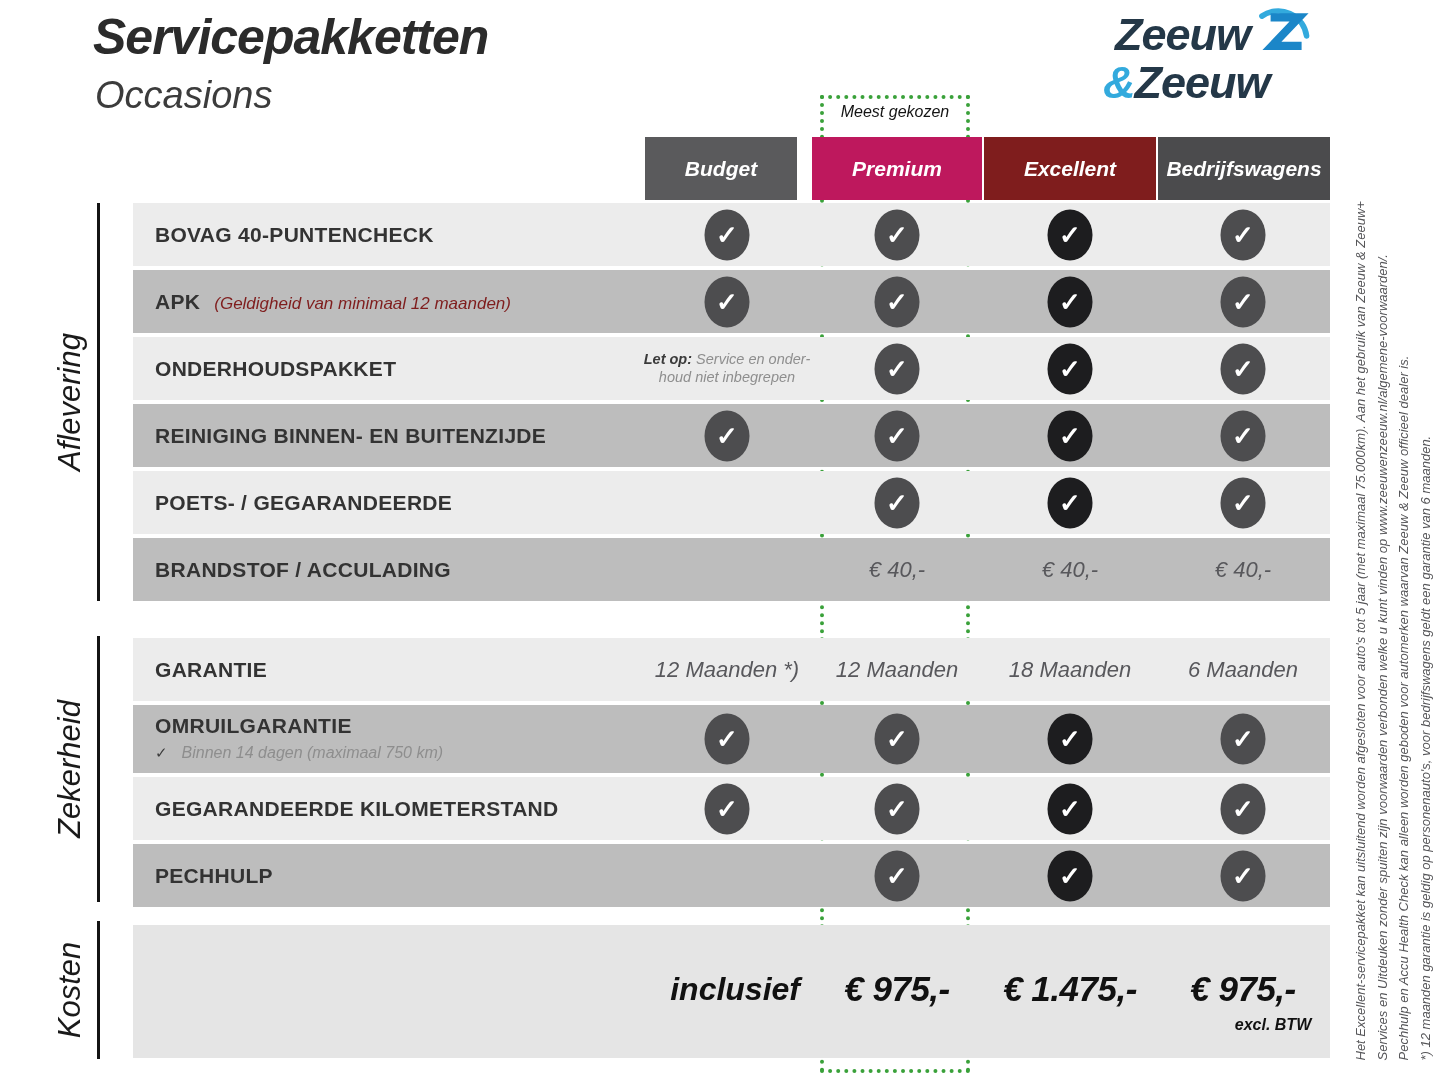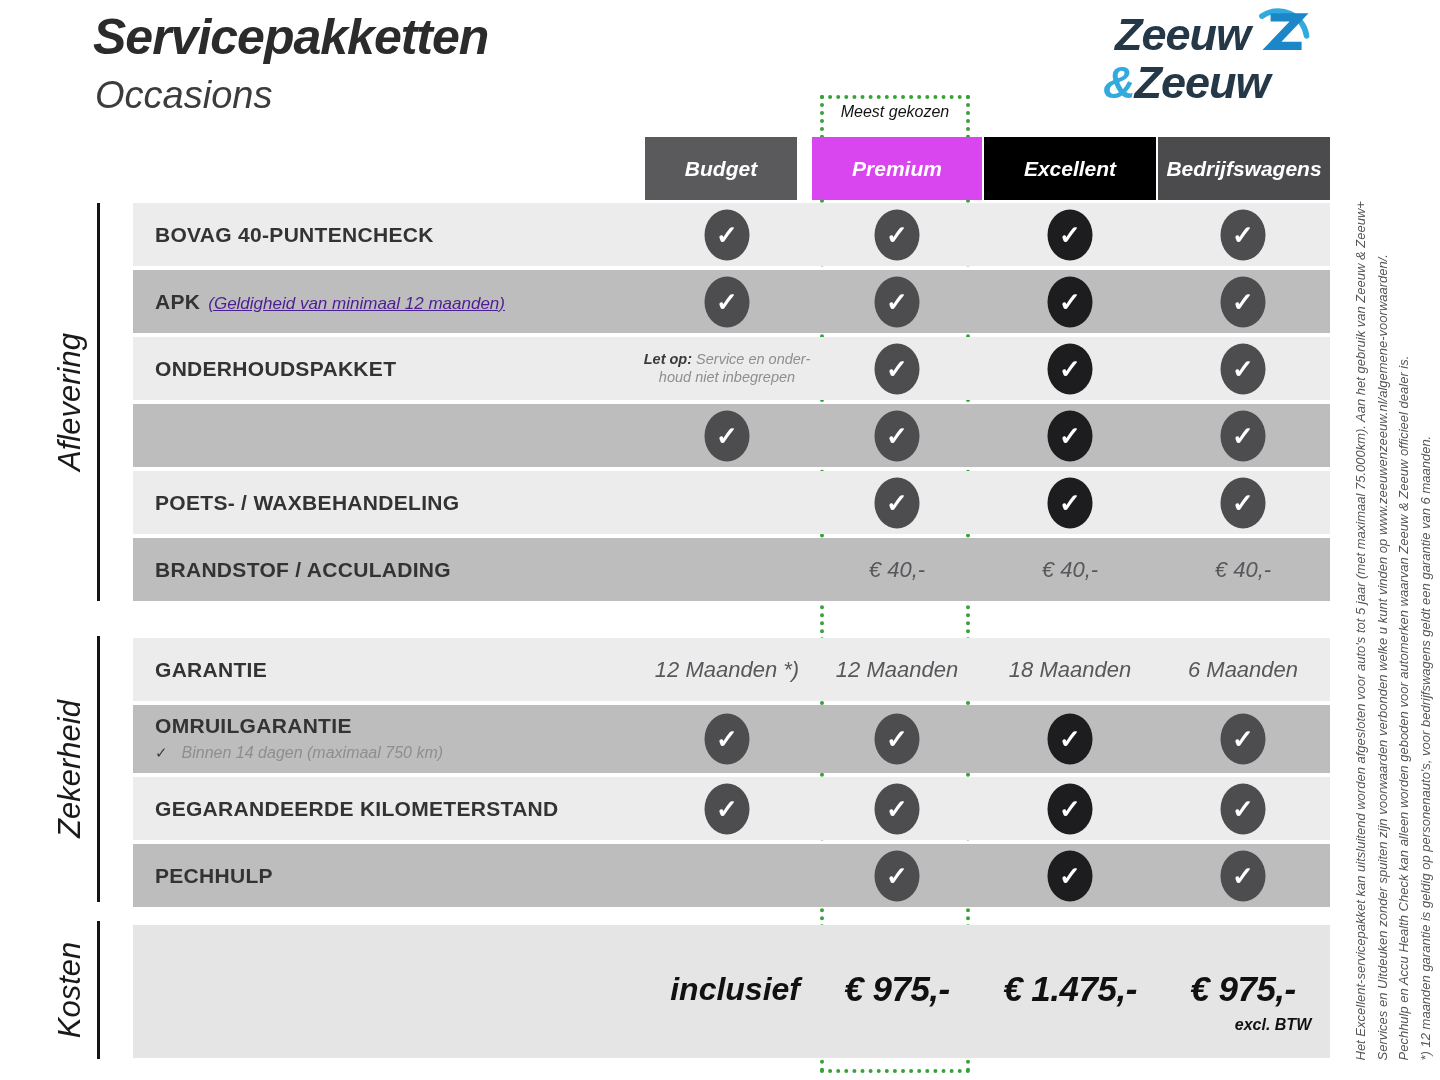--- a/index.html
+++ b/index.html
@@ -55,22 +55,22 @@
   .row.dark  { background:#bdbdbd; }
   .section-gap { height:33px; }
 
   .row-label {
     position:absolute; left:22px; top:50%; transform:translateY(-50%);
     font-size:21px; font-weight:bold; color:#333333; letter-spacing:0.3px;
     white-space:nowrap;
   }
   .row.has-sub .row-label { top:9px; transform:none; }
   .label-note {
-    font-weight:normal; font-style:italic; color:#4c1d95;
-    font-size:17px; margin-left:8px; letter-spacing:0;text-decoration:underline;
+    font-weight:normal; font-style:italic; color:#7f1d1d;
+    font-size:17px; margin-left:14px; letter-spacing:0;
   }
   .sub-note {
     position:absolute; left:22px; top:39px;
     font-size:16px; font-style:italic; color:#8e8e8e; white-space:nowrap;
   }
   .sub-note .small-check {
     font-style:normal; color:#3c3c3c; margin-right:14px; font-size:15px;
   }
 
   .check {
@@ -149,22 +149,22 @@
     </div>
     <div class="logo-row2">
       <span class="logo-word" id="logo-amp" style="color: rgb(51, 170, 221);">&amp;</span><span class="logo-word" id="logo-w2" style="color: rgb(36, 56, 72);">Zeeuw</span>
     </div>
   </div>
 
   <div class="highlight-box" id="highlight-box" style="border-color: rgb(58, 161, 58);"></div>
   <div class="highlight-label">Meest gekozen</div>
 
   <div class="col-header colh-0" style="background: rgb(90, 90, 92);">Budget</div>
-  <div class="col-header colh-1" style="background: #d946ef;">Premium</div>
-  <div class="col-header colh-2" style="background: #000000;">Excellent</div>
+  <div class="col-header colh-1" style="background: #be185d;">Premium</div>
+  <div class="col-header colh-2" style="background: #7f1d1d;">Excellent</div>
   <div class="col-header colh-3" style="background: rgb(75, 75, 77);">Bedrijfswagens</div>
 
   <div class="rows" id="rows">
       <div class="row light">
         <div class="row-label">BOVAG 40-PUNTENCHECK</div>
         <div class="check" style="left: 594px; background: rgb(77, 77, 79);">✓</div>
         <div class="check" style="left: 764px; background: rgb(77, 77, 79);">✓</div>
         <div class="check" style="left: 937px; background: rgb(29, 29, 31);">✓</div>
         <div class="check" style="left: 1110px; background: rgb(77, 77, 79);">✓</div>
       </div>
@@ -176,27 +176,28 @@
         <div class="check" style="left: 1110px; background: rgb(77, 77, 79);">✓</div>
       </div>
       <div class="row light">
         <div class="row-label">ONDERHOUDSPAKKET</div>
         <div class="cell-note" style="left: 594px;"><b>Let op: </b>Service en onder-<br>houd niet inbegrepen</div>
         <div class="check" style="left: 764px; background: rgb(77, 77, 79);">✓</div>
         <div class="check" style="left: 937px; background: rgb(29, 29, 31);">✓</div>
         <div class="check" style="left: 1110px; background: rgb(77, 77, 79);">✓</div>
       </div>
       <div class="row dark">
-        <div class="check" style="left: 594px; background: rgb(77, 77, 79);">✓</div>
-        <div class="check" style="left: 764px; background: rgb(77, 77, 79);">✓</div>
-        <div class="check" style="left: 937px; background: rgb(29, 29, 31);">✓</div>
-        <div class="check" style="left: 1110px; background: rgb(77, 77, 79);">✓</div>
-      </div>
-      <div class="row light">
-        <div class="row-label">POETS- / WAXBEHANDELING</div>
+        <div class="row-label">REINIGING BINNEN- EN BUITENZIJDE</div>
+        <div class="check" style="left: 594px; background: rgb(77, 77, 79);">✓</div>
+        <div class="check" style="left: 764px; background: rgb(77, 77, 79);">✓</div>
+        <div class="check" style="left: 937px; background: rgb(29, 29, 31);">✓</div>
+        <div class="check" style="left: 1110px; background: rgb(77, 77, 79);">✓</div>
+      </div>
+      <div class="row light">
+        <div class="row-label">POETS- / GEGARANDEERDE</div>
         <div class="check" style="left: 764px; background: rgb(77, 77, 79);">✓</div>
         <div class="check" style="left: 937px; background: rgb(29, 29, 31);">✓</div>
         <div class="check" style="left: 1110px; background: rgb(77, 77, 79);">✓</div>
       </div>
       <div class="row dark">
         <div class="row-label">BRANDSTOF / ACCULADING</div>
         <span class="cell-text" style="left: 764px;">€ 40,-</span>
         <span class="cell-text" style="left: 937px;">€ 40,-</span>
         <span class="cell-text" style="left: 1110px;">€ 40,-</span>
       </div>

